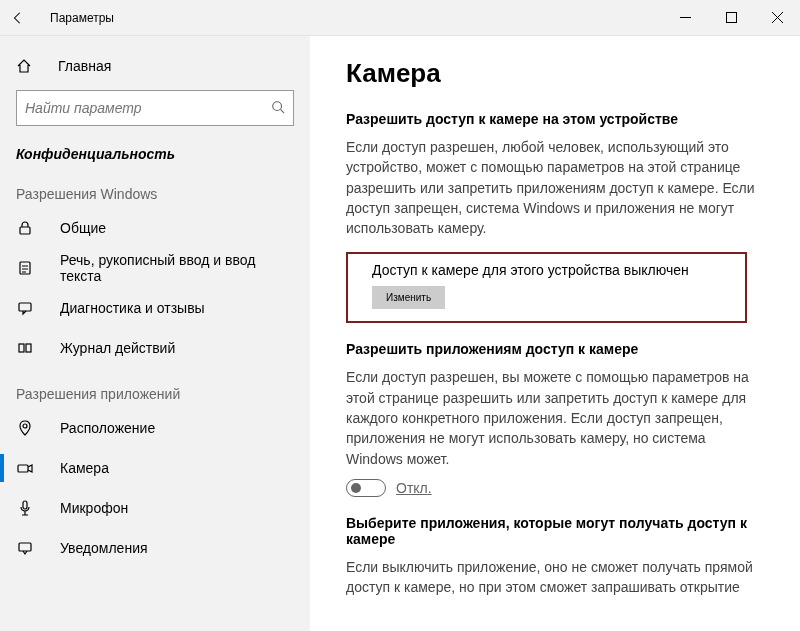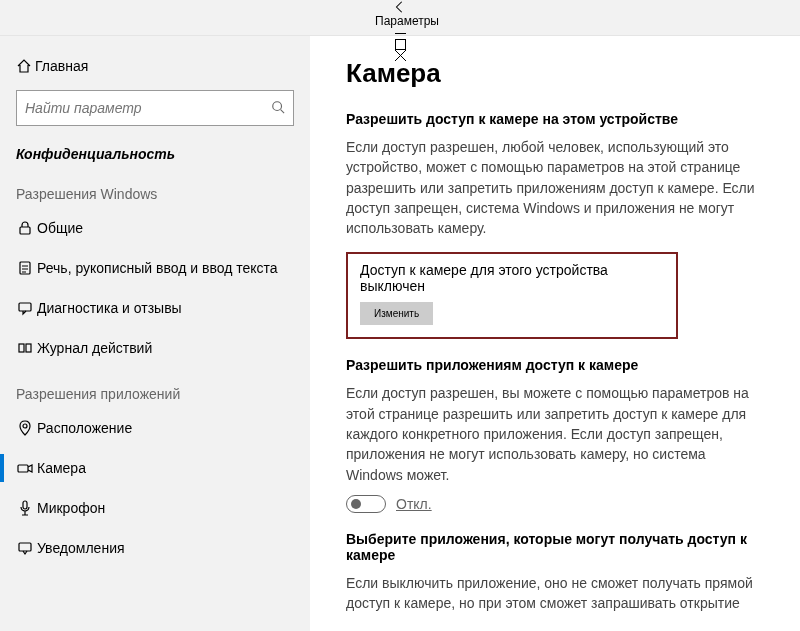--- a/index.html
+++ b/index.html
@@ -13,40 +13,39 @@
   flex-direction: column;
   font-size: 14px;
   color: #000;
 }
 .titlebar {
   height: 36px;
   display: flex;
   align-items: center;
   background: #f2f2f2;
   border-bottom: 1px solid #e5e5e5;
-  flex-direction: column;
 }
 .titlebar .back { width: 36px; display:flex; align-items:center; justify-content:center; cursor:pointer; }
 .titlebar .title { margin-left: 14px; font-size: 12px; color:#000; }
 .titlebar .spacer { flex: 1; }
 .winbtn { width: 46px; height: 36px; display:flex; align-items:center; justify-content:center; cursor:pointer; }
 .winbtn svg { stroke:#000; fill:none; }
 .body { flex:1; display:flex; overflow:hidden; }
 .sidebar {
   width: 310px;
   background: #f2f2f2;
   padding: 10px 0 0 0;
   overflow-y: auto;
 }
 .home-row, .nav-item {
   display:flex; align-items:center;
   height: 40px;
   padding: 0 16px;
   cursor:pointer;
-  gap: 3px;
+  gap: 26px;
 }
 .home-row { margin-bottom: 4px; }
 .searchbox {
   margin: 4px 16px 10px 16px;
   height: 36px;
   border: 1px solid #999;
   background: #fff;
   display:flex; align-items:center;
   padding: 0 8px;
 }
@@ -74,23 +73,23 @@
   flex:1;
   padding: 22px 36px 0 36px;
   overflow-y: auto;
   color:#000;
 }
 .content h1 { font-size: 26px; font-weight: 600; margin-bottom: 22px; }
 .content h2 { font-size: 14px; font-weight: 600; margin: 18px 0 10px 0; }
 .content p { font-size: 14px; color:#444; line-height: 1.45; margin-bottom: 4px; }
 .highlight-box {
   border: 2px solid #7a1f1f;
-  padding: 8px 12px 12px 12px;
+  padding: 8px 12px 12px 24px;
   margin-top: 14px; margin-bottom: 6px;
-  width: 332px;
+  width: 401px;
 }
 .highlight-box .status { font-size:14px; color:#000; margin-bottom: 8px; }
 .btn {
   background: #ccc;
   border: none;
   padding: 6px 14px;
   font-size: 10px;
   cursor: pointer;
 }
 .toggle {

